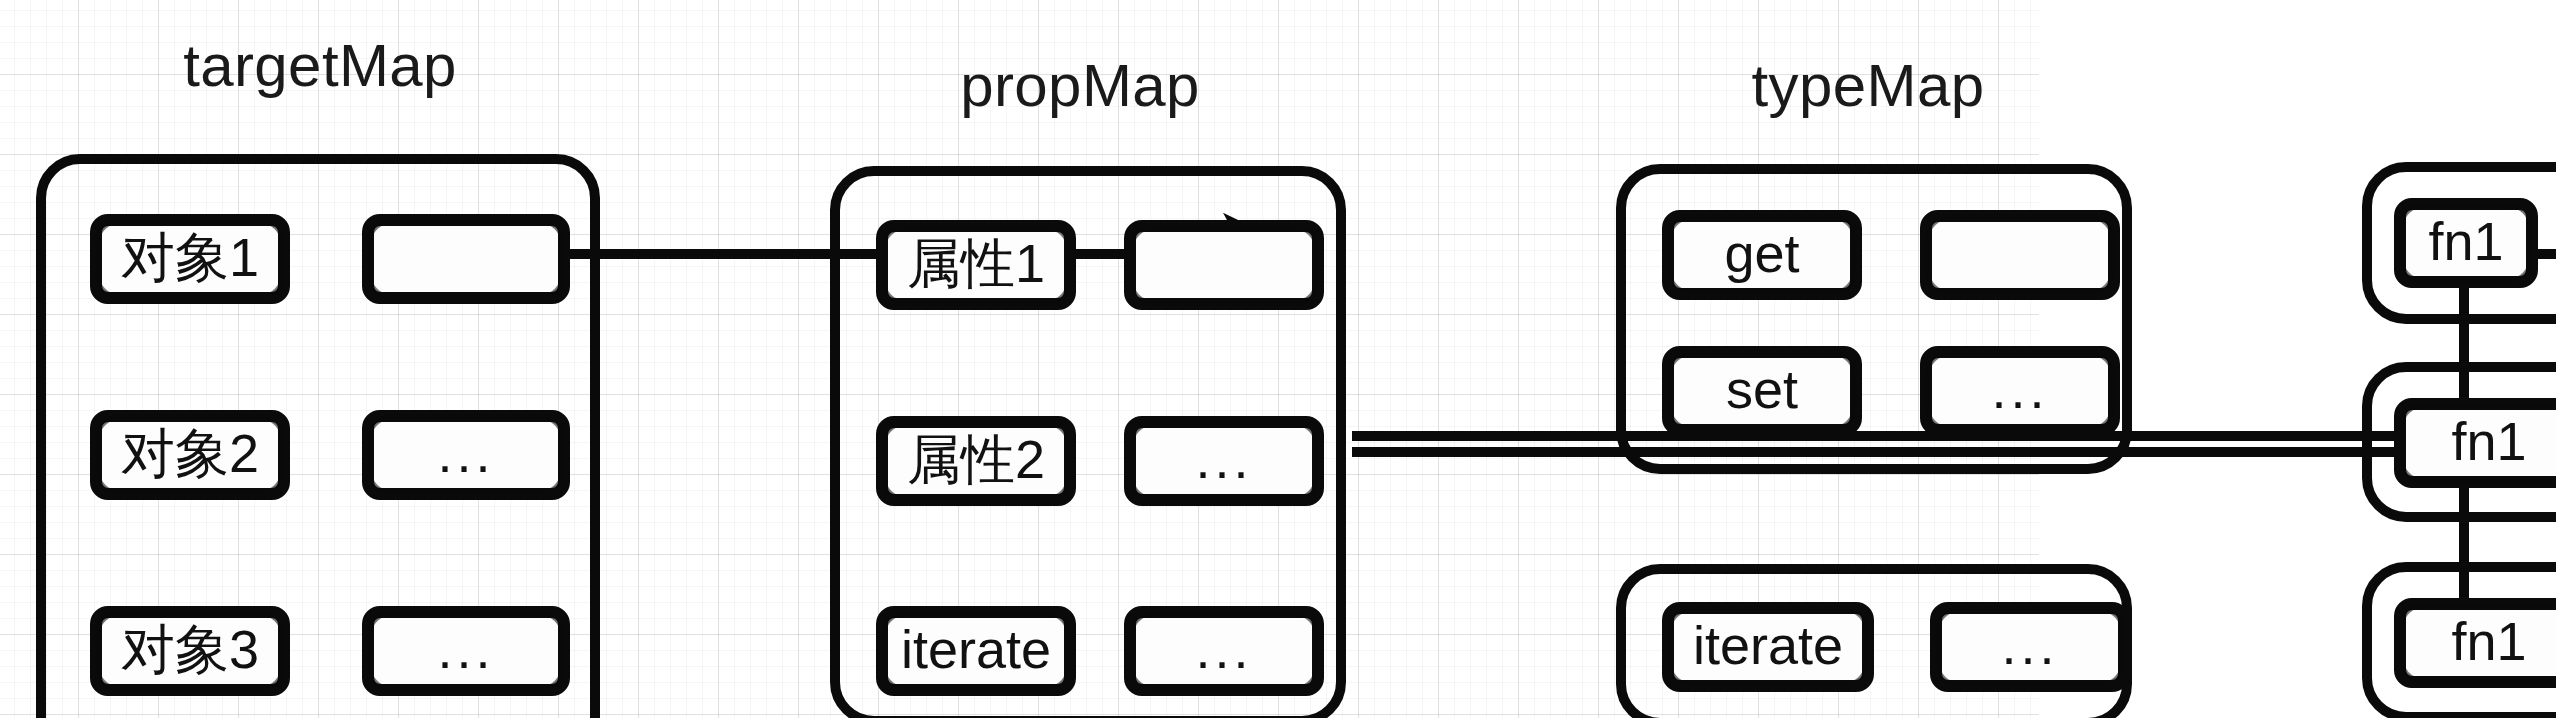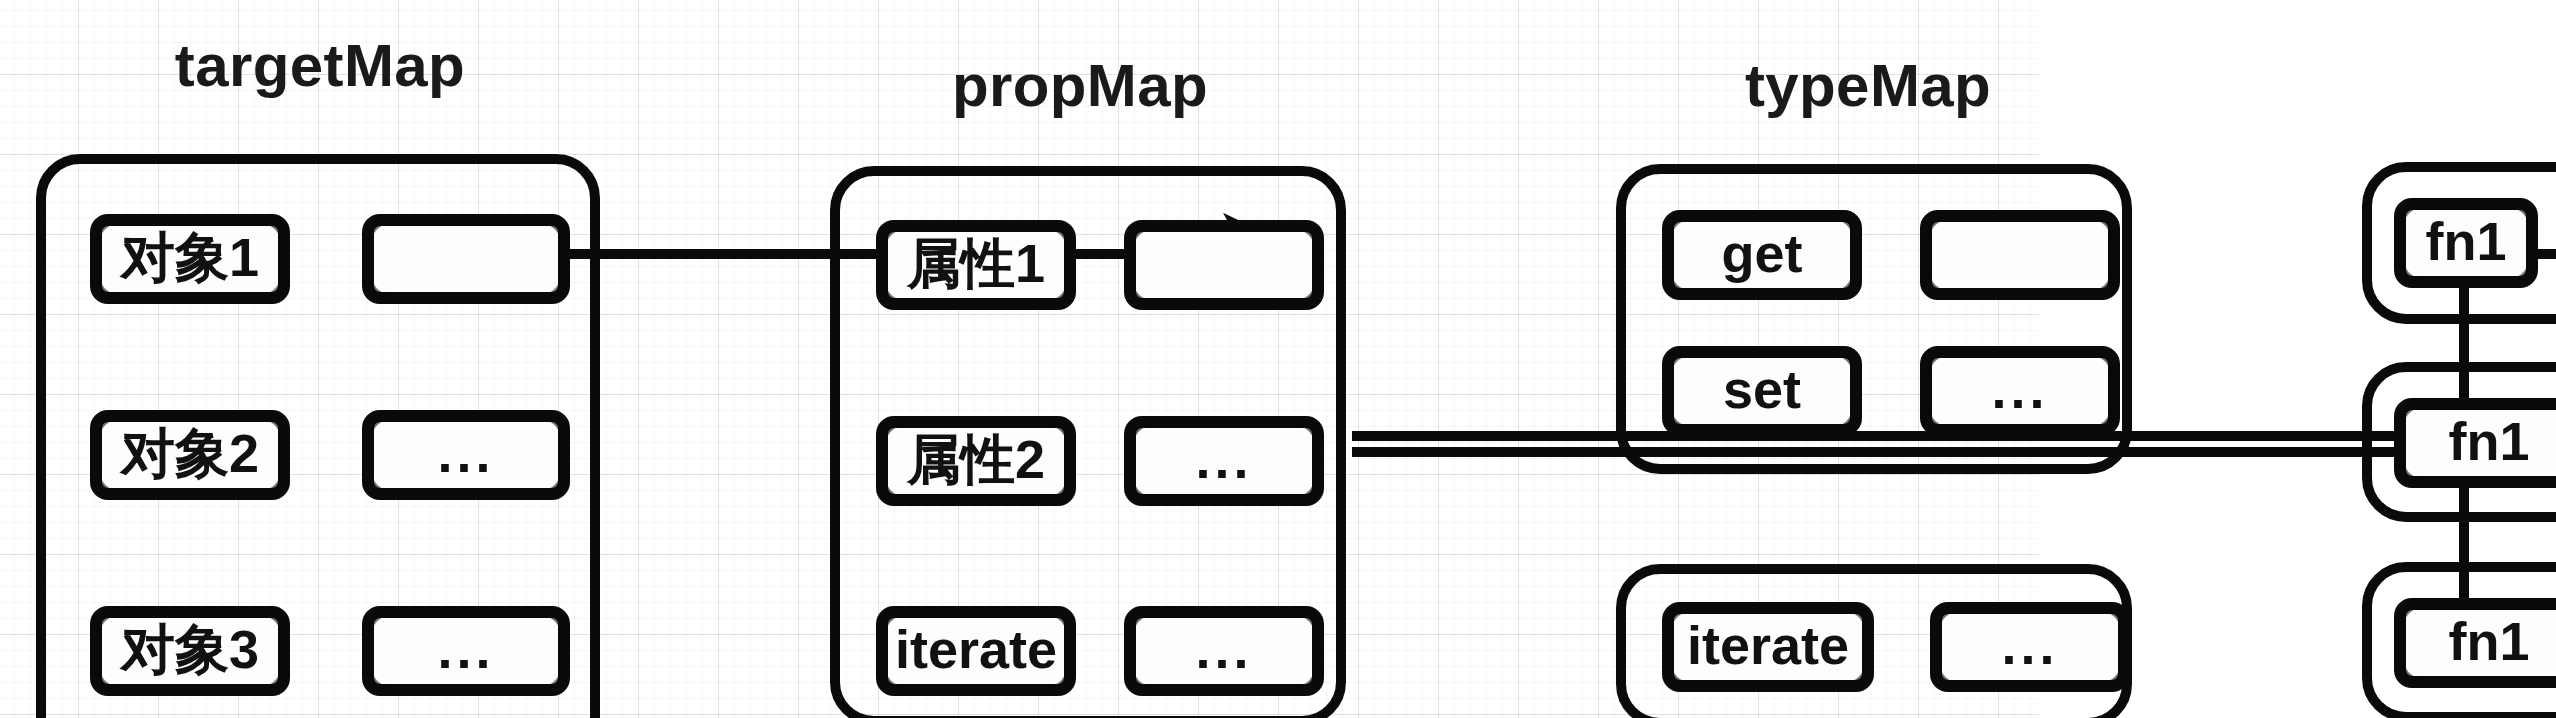--- a/index.html
+++ b/index.html
@@ -18,21 +18,20 @@
       linear-gradient(to right, rgba(0,0,0,0.085) 1px, transparent 1px),
       linear-gradient(to bottom, rgba(0,0,0,0.085) 1px, transparent 1px),
       linear-gradient(to right, rgba(0,0,0,0.035) 1px, transparent 1px),
       linear-gradient(to bottom, rgba(0,0,0,0.035) 1px, transparent 1px);
     background-size:
       80px 80px,
       80px 80px,
       16px 16px,
       16px 16px;
     background-position:-2px -6px, -2px -6px, -2px -6px, -2px -6px;
-    font-weight:bold;
   }
   #svglayer{position:absolute;left:0;top:0;width:2556px;height:718px;}
 
   .title{
     position:absolute;
     font-size:30px;
     color:#1a1a1a;
     white-space:nowrap;
     letter-spacing:0.2px;
     text-align:center;

